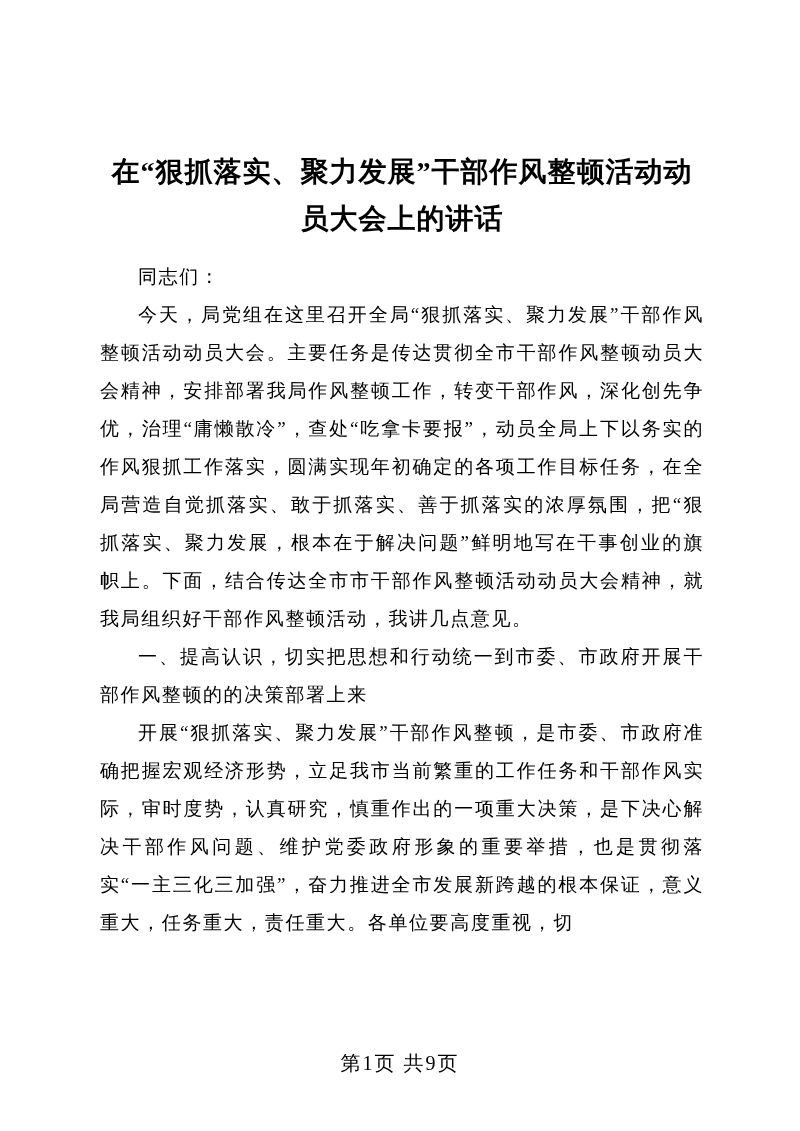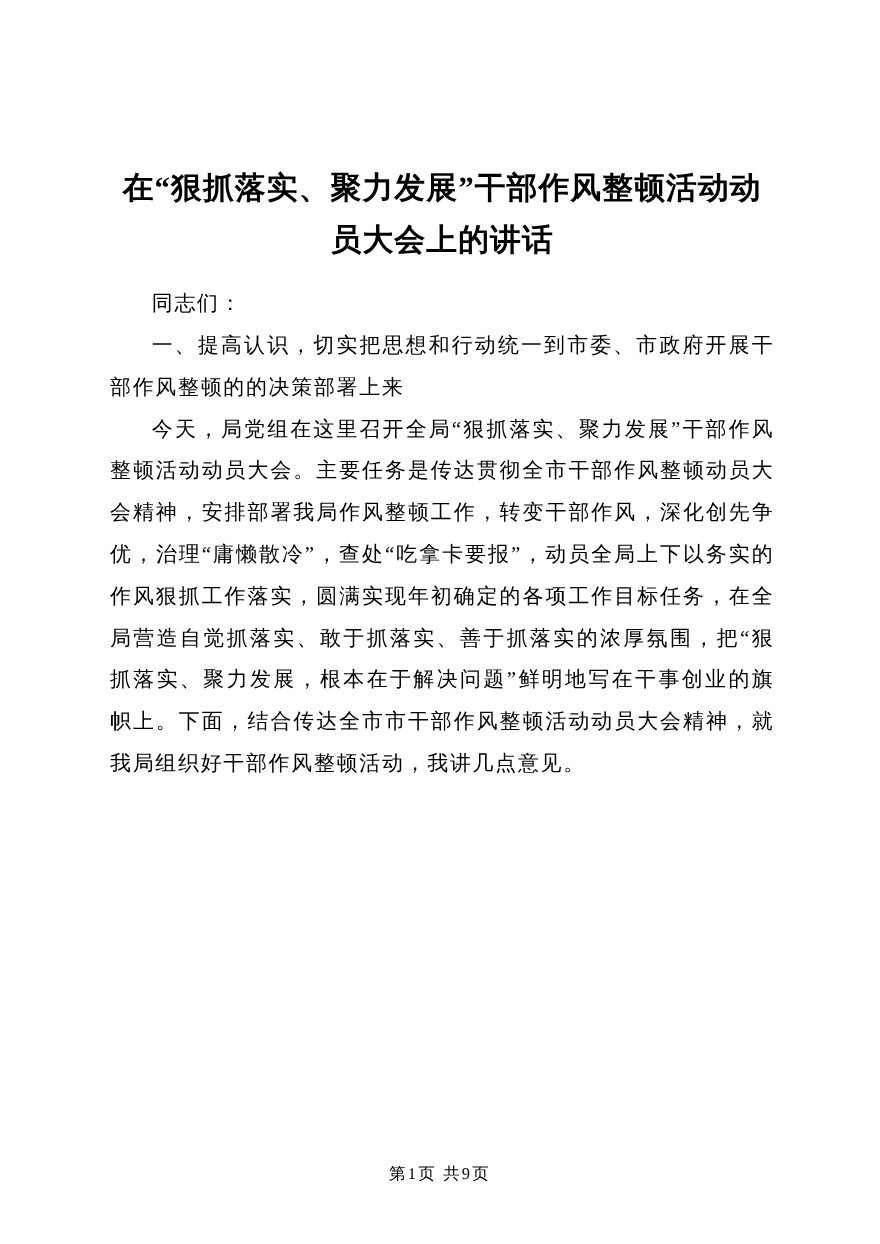--- a/index.html
+++ b/index.html
@@ -34,34 +34,35 @@
     text-align: justify;
     text-indent: 2em;
     letter-spacing: 1.6px;
   }
   .page-footer {
     position: absolute;
     left: 0;
     right: 0;
     bottom: 66px;
     text-align: center;
-    font-size: 15px;
+    font-size: 20px;
     letter-spacing: 2px;
     color: #000000;
   }
 </style>
 </head>
 <body>
 
 <div class="page">
   <h1 class="doc-title">在“狠抓落实、聚力发展”干部作风整顿活动动员大会上的讲话</h1>
 
   <p class="para">同志们：</p>
 
+  <p class="para">今天，局党组在这里召开全局“狠抓落实、聚力发展”干部作风整顿活动动员大会。主要任务是传达贯彻全市干部作风整顿动员大会精神，安排部署我局作风整顿工作，转变干部作风，深化创先争优，治理“庸懒散冷”，查处“吃拿卡要报”，动员全局上下以务实的作风狠抓工作落实，圆满实现年初确定的各项工作目标任务，在全局营造自觉抓落实、敢于抓落实、善于抓落实的浓厚氛围，把“狠抓落实、聚力发展，根本在于解决问题”鲜明地写在干事创业的旗帜上。下面，结合传达全市市干部作风整顿活动动员大会精神，就我局组织好干部作风整顿活动，我讲几点意见。</p>
+
   <p class="para">一、提高认识，切实把思想和行动统一到市委、市政府开展干部作风整顿的的决策部署上来</p>
 
-  <p class="para">今天，局党组在这里召开全局“狠抓落实、聚力发展”干部作风整顿活动动员大会。主要任务是传达贯彻全市干部作风整顿动员大会精神，安排部署我局作风整顿工作，转变干部作风，深化创先争优，治理“庸懒散冷”，查处“吃拿卡要报”，动员全局上下以务实的作风狠抓工作落实，圆满实现年初确定的各项工作目标任务，在全局营造自觉抓落实、敢于抓落实、善于抓落实的浓厚氛围，把“狠抓落实、聚力发展，根本在于解决问题”鲜明地写在干事创业的旗帜上。下面，结合传达全市市干部作风整顿活动动员大会精神，就我局组织好干部作风整顿活动，我讲几点意见。</p>
-
+  <p class="para">开展“狠抓落实、聚力发展”干部作风整顿，是市委、市政府准确把握宏观经济形势，立足我市当前繁重的工作任务和干部作风实际，审时度势，认真研究，慎重作出的一项重大决策，是下决心解决干部作风问题、维护党委政府形象的重要举措，也是贯彻落实“一主三化三加强”，奋力推进全市发展新跨越的根本保证，意义重大，任务重大，责任重大。各单位要高度重视，切</p>
 
   <div class="page-footer">
     <span>第1页 共9页</span>
   </div>
 </div>
 
 </body></html>

